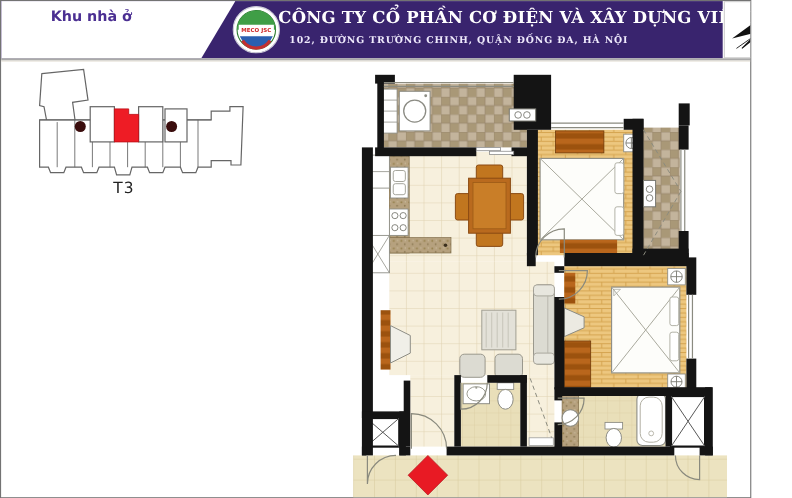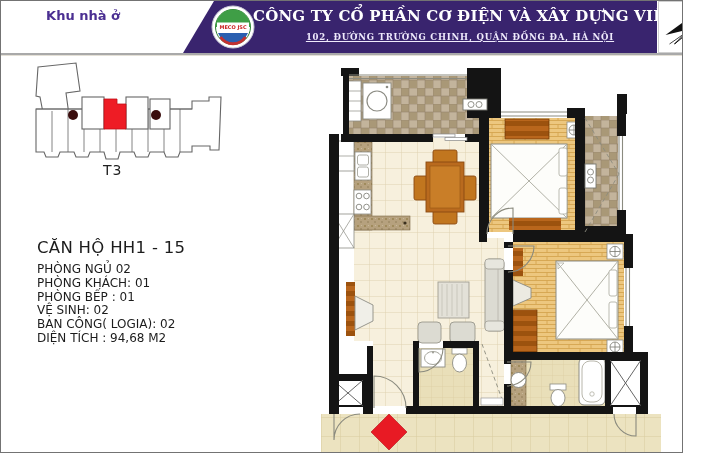--- a/index.html
+++ b/index.html
@@ -11,23 +11,23 @@
   .wedge{position:absolute;left:0;top:0;width:215px;height:52px;background:#ffffff;
          clip-path:polygon(0 0,213px 0,182px 100%,0 100%);}
   .project{position:absolute;left:2px;top:7px;width:160px;text-align:center;
            color:#4b2f92;font-weight:bold;line-height:1.25;}
   .project .l1{font-size:13px;}
   .project .l2{font-size:14px;}
   .logo{position:absolute;left:210px;top:4px;width:44px;height:44px;}
   .coname{position:absolute;left:252px;top:6px;width:404px;text-align:center;color:#ffffff;
           font-family:"DejaVu Serif","Liberation Serif",serif;font-weight:bold;
           font-size:15px;white-space:nowrap;letter-spacing:0.2px;}
-  .coaddr{position:absolute;left:262px;top:31px;width:394px;text-align:center;color:#efeafc;
+  .coaddr{position:absolute;left:262px;top:31px;width:394px;text-align:left;color:#efeafc;
           font-family:"DejaVu Serif","Liberation Serif",serif;font-weight:bold;
-          font-size:8.5px;letter-spacing:0.8px;white-space:nowrap;text-decoration:underline;}
+          font-size:8.5px;letter-spacing:0.8px;white-space:nowrap;}
   .compass-box{position:absolute;left:657px;top:0;width:63px;height:52px;background:#fff;
                border:1px solid #cfcfcf;box-sizing:border-box;}
   .hrule{position:absolute;left:0;top:52px;width:720px;height:2px;background:#a9a9a9;}
   .hrule2{position:absolute;left:0;top:54px;width:720px;height:1px;background:#e4e0d6;}
   
   .keyplan{position:absolute;left:15px;top:58px;width:220px;height:122px;}
   
   .apt{position:absolute;left:36px;top:237px;color:#1c1c1c;}
   .apt .title{font-size:16.5px;letter-spacing:0.3px;margin-bottom:6px;}
   .apt .line{font-size:12px;line-height:13.8px;}
@@ -84,29 +84,20 @@
       <rect x="66" y="38" width="22" height="32"></rect>
       <rect x="110" y="38" width="22" height="32"></rect>
       <rect x="134" y="40" width="20" height="30"></rect>
     </g>
     <path d="M88,40 h13 v5 h9 v25 h-22 Z" fill="#ee1c25" stroke="#c01018" stroke-width="0.8"></path>
     <circle cx="57" cy="56" r="5" fill="#3a0d0d"></circle>
     <circle cx="140" cy="56" r="5" fill="#3a0d0d"></circle>
     <text x="87" y="116" font-size="14" fill="#222" letter-spacing="1">T3</text>
   </svg>
 
-  <div class="apt">
-    <div class="title">CĂN HỘ  HH1 - 15</div>
-    <div class="line">PHÒNG NGỦ 02</div>
-    <div class="line">PHÒNG KHÁCH: 01</div>
-    <div class="line">PHÒNG BẾP : 01</div>
-    <div class="line">VỆ SINH: 02</div>
-    <div class="line">BAN CÔNG( LOGIA): 02</div>
-    <div class="line">DIỆN TÍCH : 94,68 M2</div>
-  </div>
 
   <svg class="plan" viewBox="0 0 340 398">
     <defs>
       <pattern id="tile" width="16" height="16" patternUnits="userSpaceOnUse">
         <rect width="16" height="16" fill="#f7f0dd"></rect>
         <path d="M16 0H0V16" fill="none" stroke="#e0d2b2" stroke-width="1"></path>
       </pattern>
       <pattern id="tileC" width="19" height="19" patternUnits="userSpaceOnUse">
         <rect width="19" height="19" fill="#ece3c0"></rect>
         <path d="M19 0H0V19" fill="none" stroke="#d9cc9f" stroke-width="1"></path>

